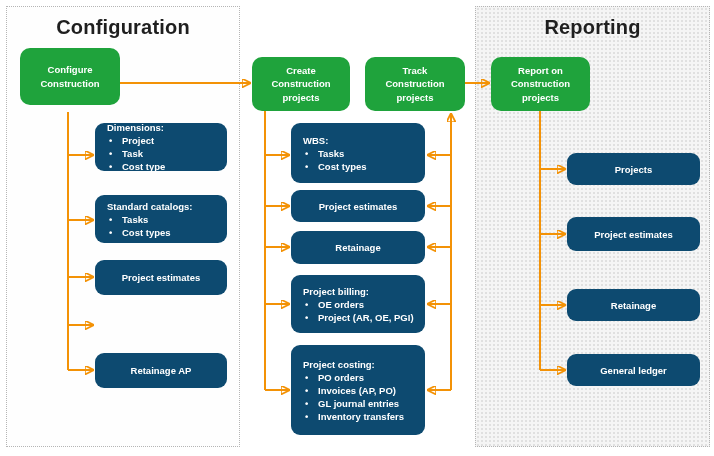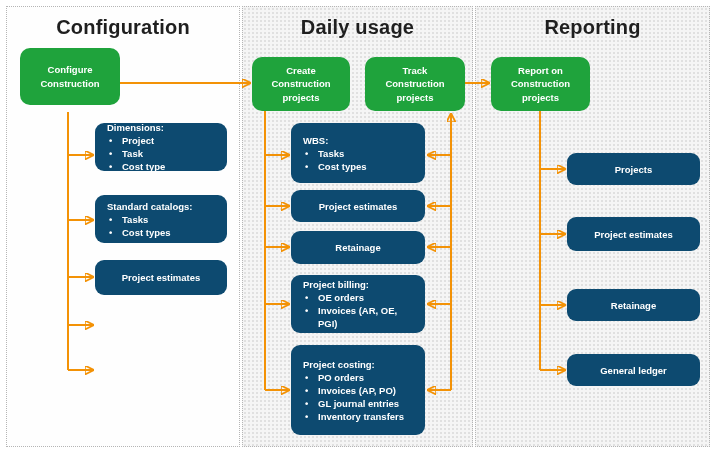--- a/index.html
+++ b/index.html
@@ -39,23 +39,20 @@
   #wires{position:absolute;left:0;top:0;width:714px;height:456px;z-index:2}
   #wires path{stroke:var(--orange);stroke-width:2;fill:none}
 </style>
 </head>
 <body>
 
 <div id="stage">
 
   <div class="panel plainbg" style="left:6px;width:234px">
     <span class="panel-title">Configuration</span>
-  </div>
-  <div class="panel texbg" style="left:242px;width:231px">
-    <span class="panel-title">Daily usage</span>
   </div>
   <div class="panel texbg" style="left:475px;width:235px">
     <span class="panel-title">Reporting</span>
   </div>
 
   <svg id="wires" xmlns="http://www.w3.org/2000/svg">
     <defs>
       <marker id="ah" viewBox="0 0 10 10" refX="9" refY="5" markerWidth="4.5" markerHeight="4.5" orient="auto-start-reverse">
         <path id="ah-path" d="M0,0 L10,5 L0,10 z" fill="#f39206" stroke="none"></path>
       </marker>
@@ -121,20 +118,21 @@
           <span class="dot">•</span>
           <span>Tasks</span>
         </div>
         <div class="li">
           <span class="dot">•</span>
           <span>Cost types</span>
         </div>
       </div>
   </div>
   <div class="bbox plain" style="left:95px;top:260px;width:132px;height:35px">Project estimates</div>
+  <div class="bbox plain" style="left:95px;top:353px;width:132px;height:35px">Retainage AP</div>
 
   <div class="gbox" style="left:365px;top:57px;width:100px;height:54px">Track Construction projects</div>
   <div class="gbox" style="left:252px;top:57px;width:98px;height:54px">Create Construction projects</div>
 
   <div class="bbox list" style="left:291px;top:123px;width:134px;height:60px">
     <div class="bt">WBS:</div>
     <div>
         <div class="li">
           <span class="dot">•</span>
           <span>Tasks</span>
@@ -149,21 +147,21 @@
   <div class="bbox plain" style="left:291px;top:231px;width:134px;height:33px">Retainage</div>
   <div class="bbox list" style="left:291px;top:275px;width:134px;height:58px">
     <div class="bt">Project billing:</div>
     <div>
         <div class="li">
           <span class="dot">•</span>
           <span>OE orders</span>
         </div>
         <div class="li">
           <span class="dot">•</span>
-          <span>Invoices (AR, OE, PGI)</span>
+          <span>Project (AR, OE, PGI)</span>
         </div>
       </div>
   </div>
   <div class="bbox list" style="left:291px;top:345px;width:134px;height:90px">
     <div class="bt">Project costing:</div>
     <div>
         <div class="li">
           <span class="dot">•</span>
           <span>PO orders</span>
         </div>

